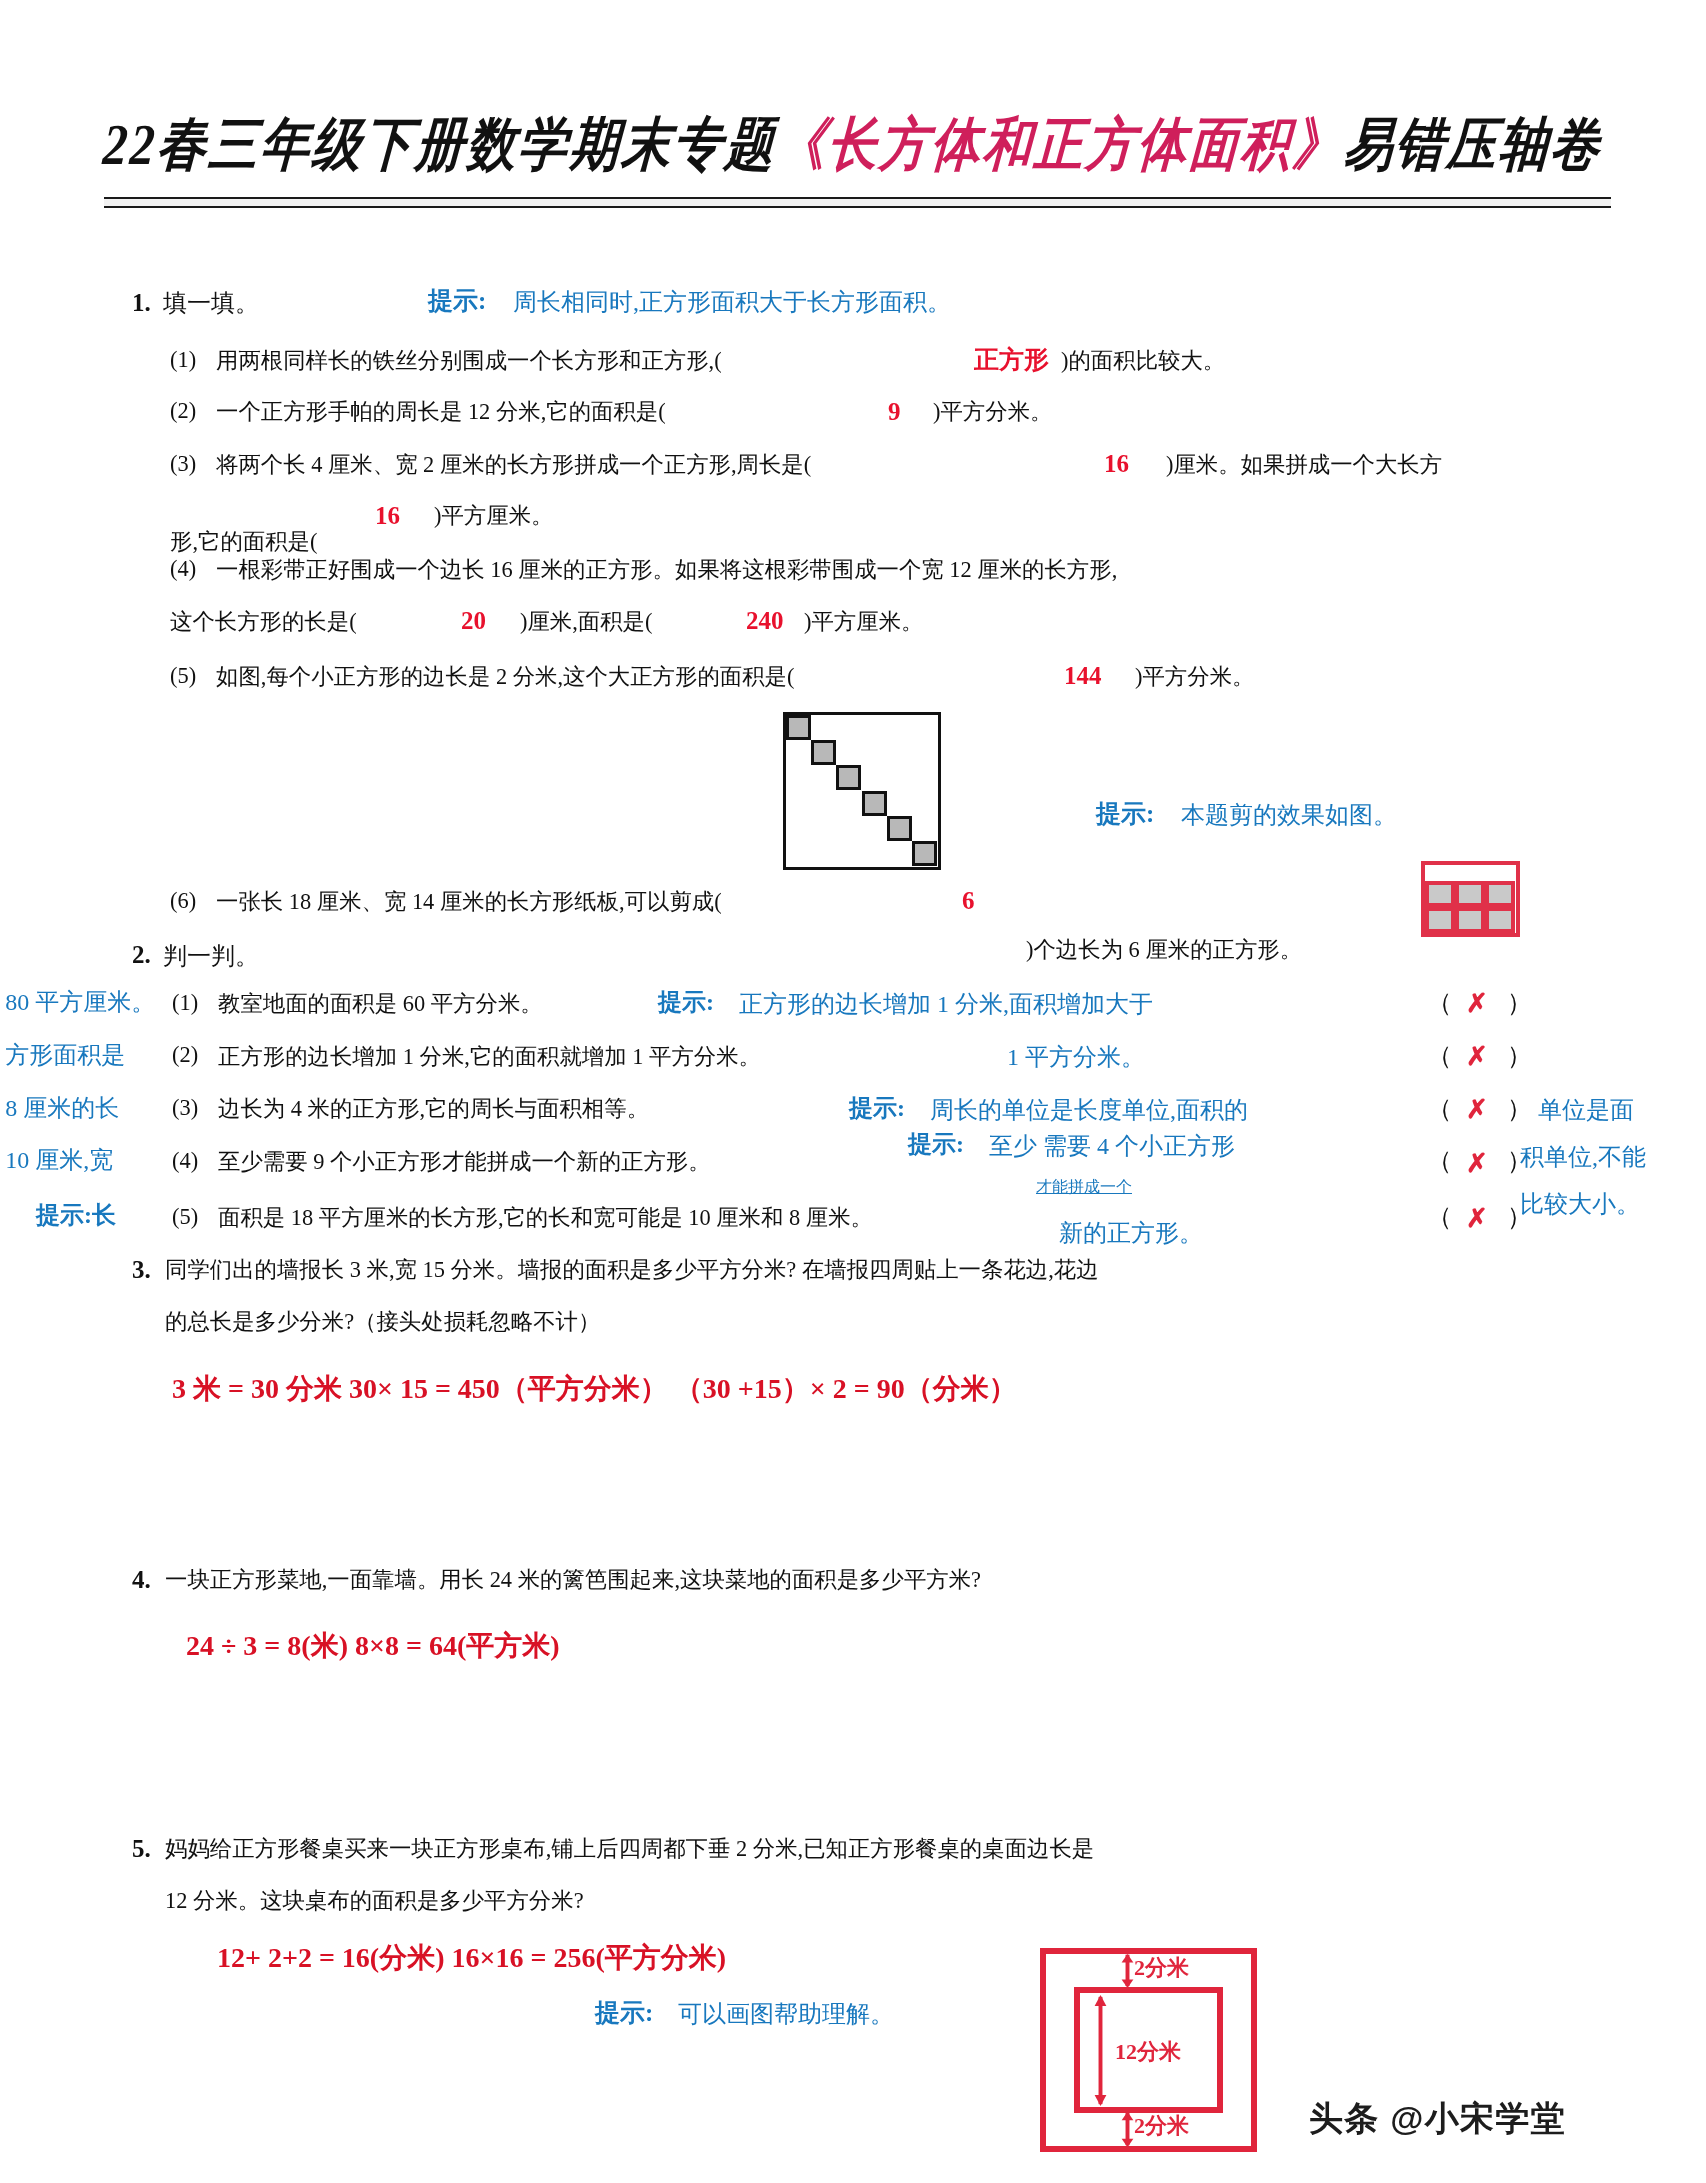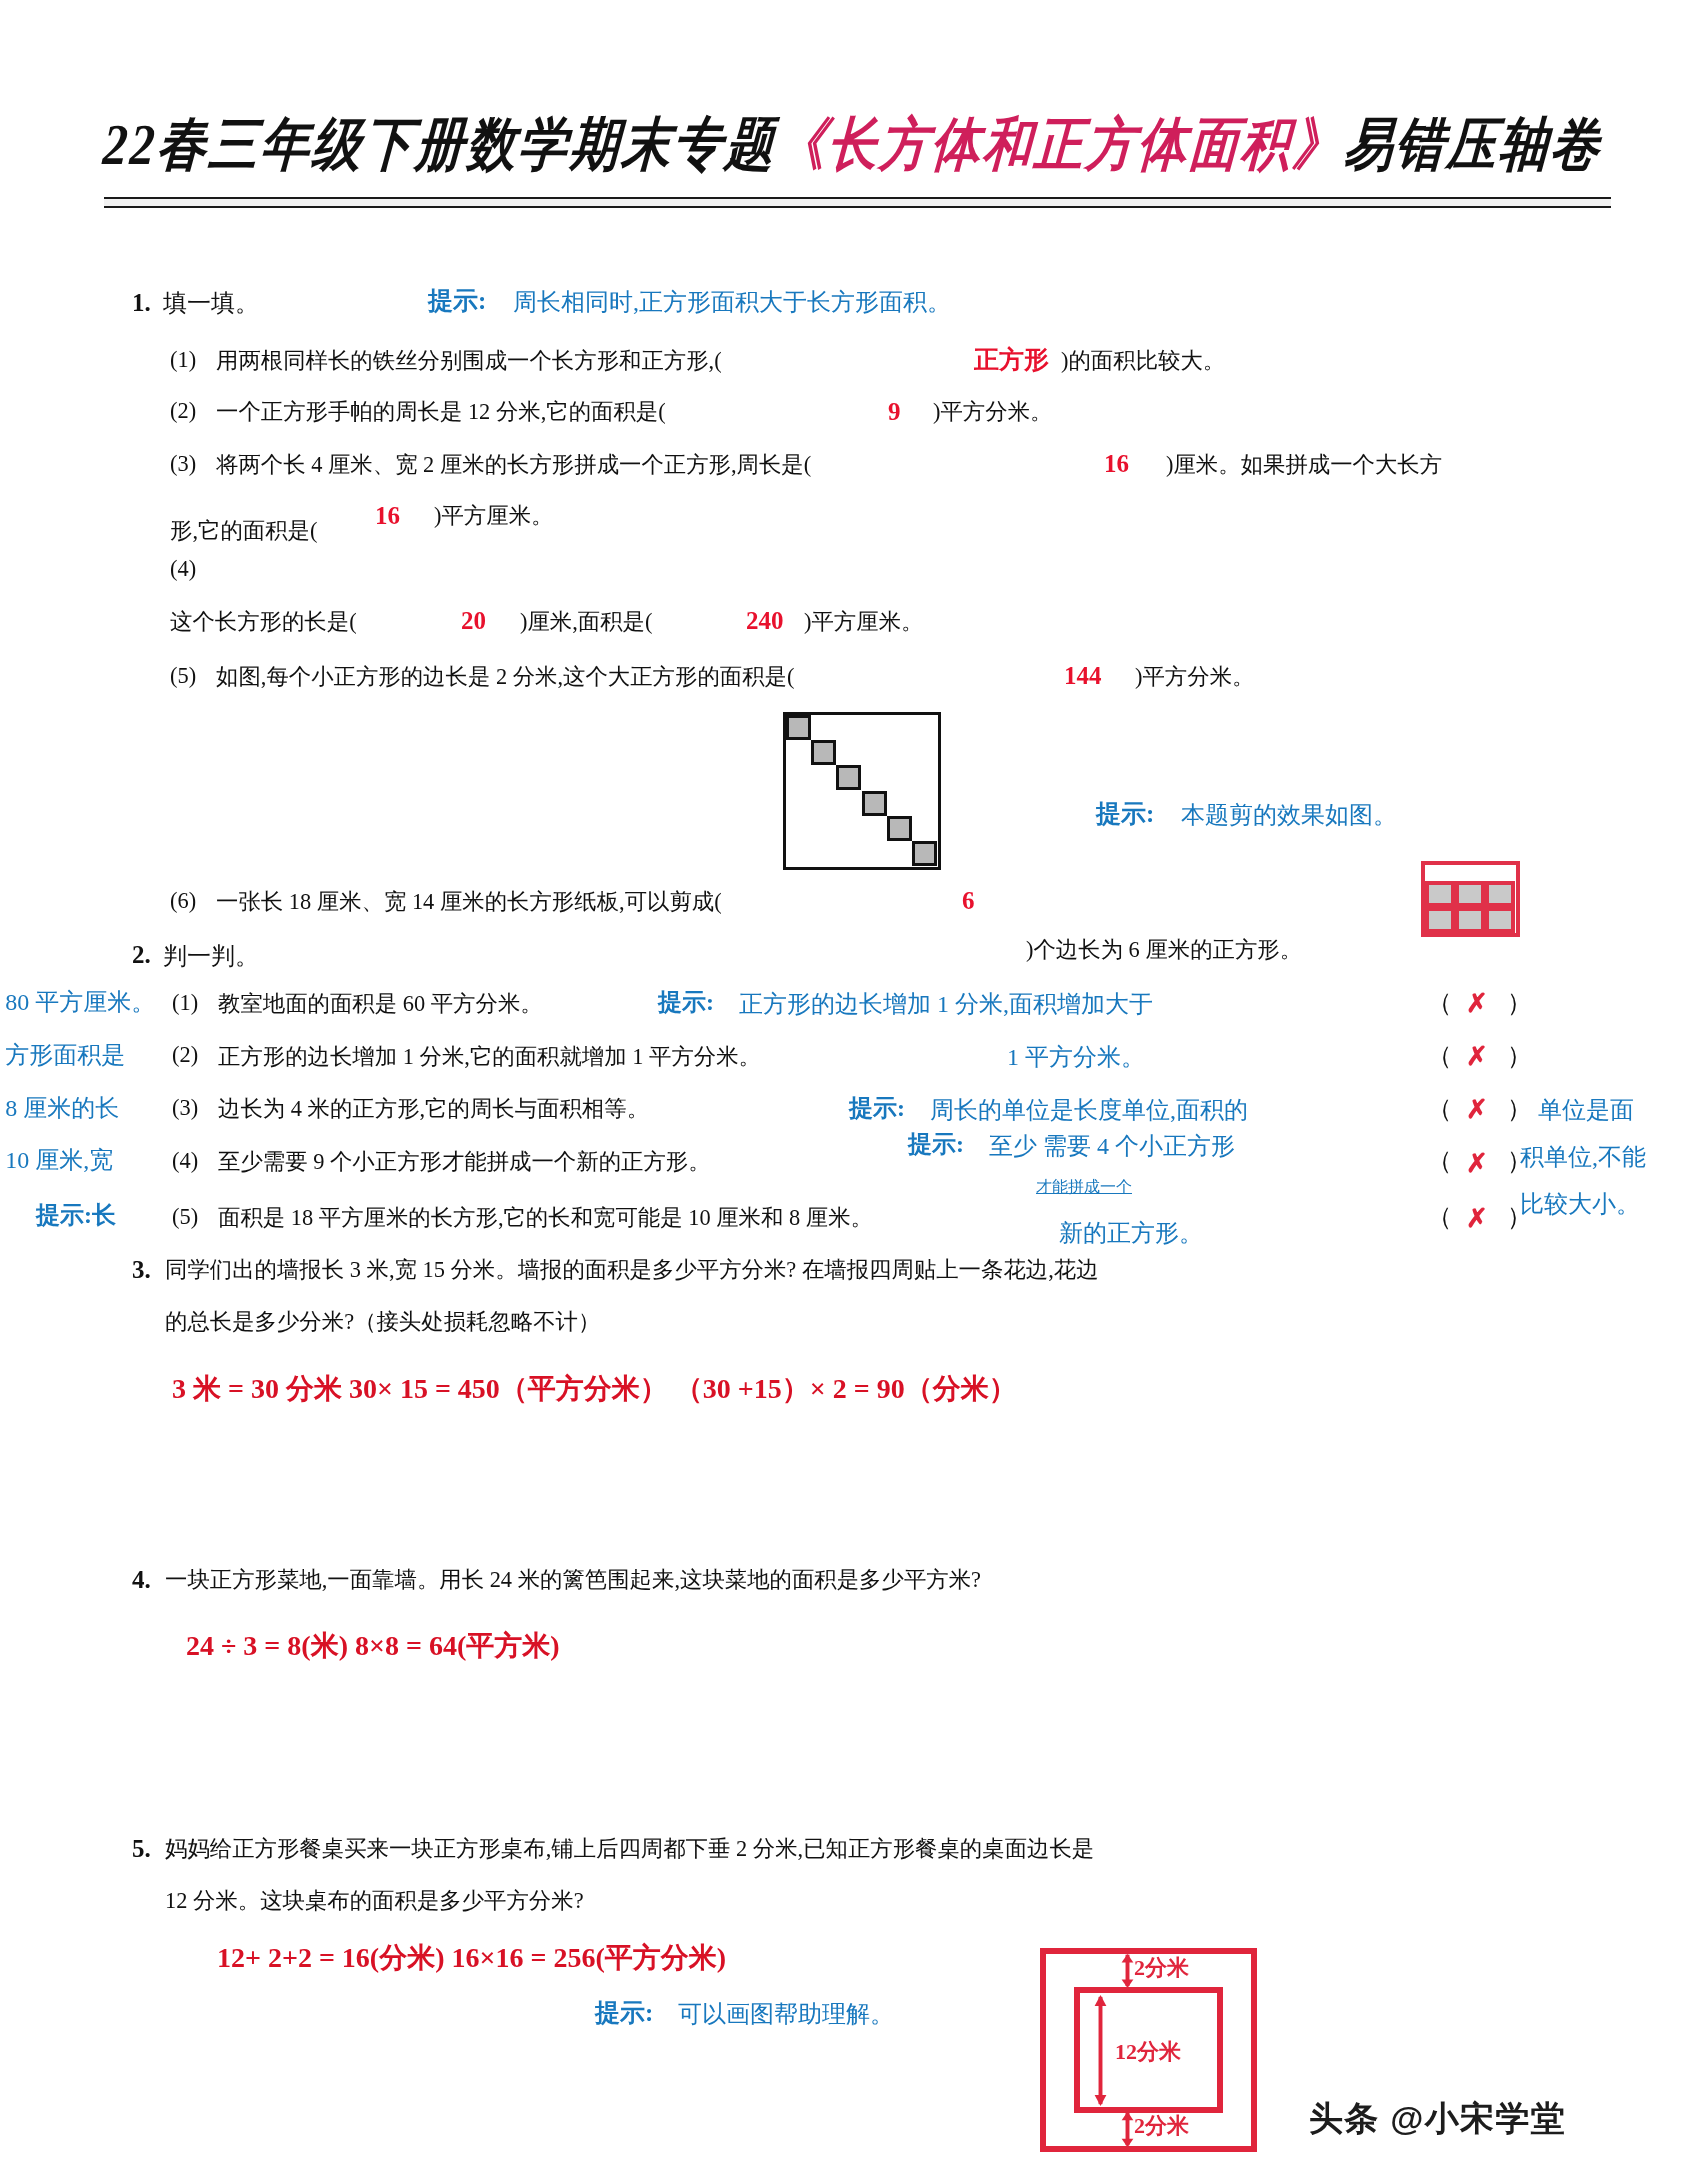--- a/index.html
+++ b/index.html
@@ -137,25 +137,26 @@
 
   <div class="blk-text" style="left:170px; top:400px;">(2)</div>
   <div class="blk-text" style="left:216px; top:401px;">一个正方形手帕的周长是 12 分米,它的面积是(</div>
   <div class="blk-text ans" style="left:888px; top:399px; font-size:25px;">9</div>
   <div class="blk-text" style="left:933px; top:401px;">)平方分米。</div>
 
   <div class="blk-text" style="left:170px; top:453px;">(3)</div>
   <div class="blk-text" style="left:216px; top:454px;">将两个长 4 厘米、宽 2 厘米的长方形拼成一个正方形,周长是(</div>
   <div class="blk-text ans" style="left:1104px; top:451px; font-size:25px;">16</div>
   <div class="blk-text" style="left:1166px; top:454px;">)厘米。如果拼成一个大长方</div>
-  <div class="blk-text" style="left:170px; top:520px;text-align:right;">形,它的面积是(</div>
+  <div class="blk-text" style="left:170px; top:531px;text-align:right;">形,它的面积是(</div>
   <div class="blk-text ans" style="left:375px; top:503px; font-size:25px;">16</div>
   <div class="blk-text" style="left:434px; top:505px;">)平方厘米。</div>
 
   <div class="blk-text" style="left:170px; top:558px;">(4)</div>
+  <div class="blk-text" style="left:216px; top:559px;">一根彩带正好围成一个边长 16 厘米的正方形。如果将这根彩带围成一个宽 12 厘米的长方形,</div>
   <div class="blk-text" style="left:170px; top:611px;">这个长方形的长是(</div>
   <div class="blk-text ans" style="left:461px; top:608px; font-size:25px;">20</div>
   <div class="blk-text" style="left:520px; top:611px;">)厘米,面积是(</div>
   <div class="blk-text ans" style="left:746px; top:608px; font-size:25px;">240</div>
   <div class="blk-text" style="left:804px; top:611px;">)平方厘米。</div>
 
   <div class="blk-text" style="left:170px; top:665px;">(5)</div>
   <div class="blk-text" style="left:216px; top:666px;">如图,每个小正方形的边长是 2 分米,这个大正方形的面积是(</div>
   <div class="blk-text ans" style="left:1064px; top:663px; font-size:25px;">144</div>
   <div class="blk-text" style="left:1135px; top:666px;">)平方分米。</div>

